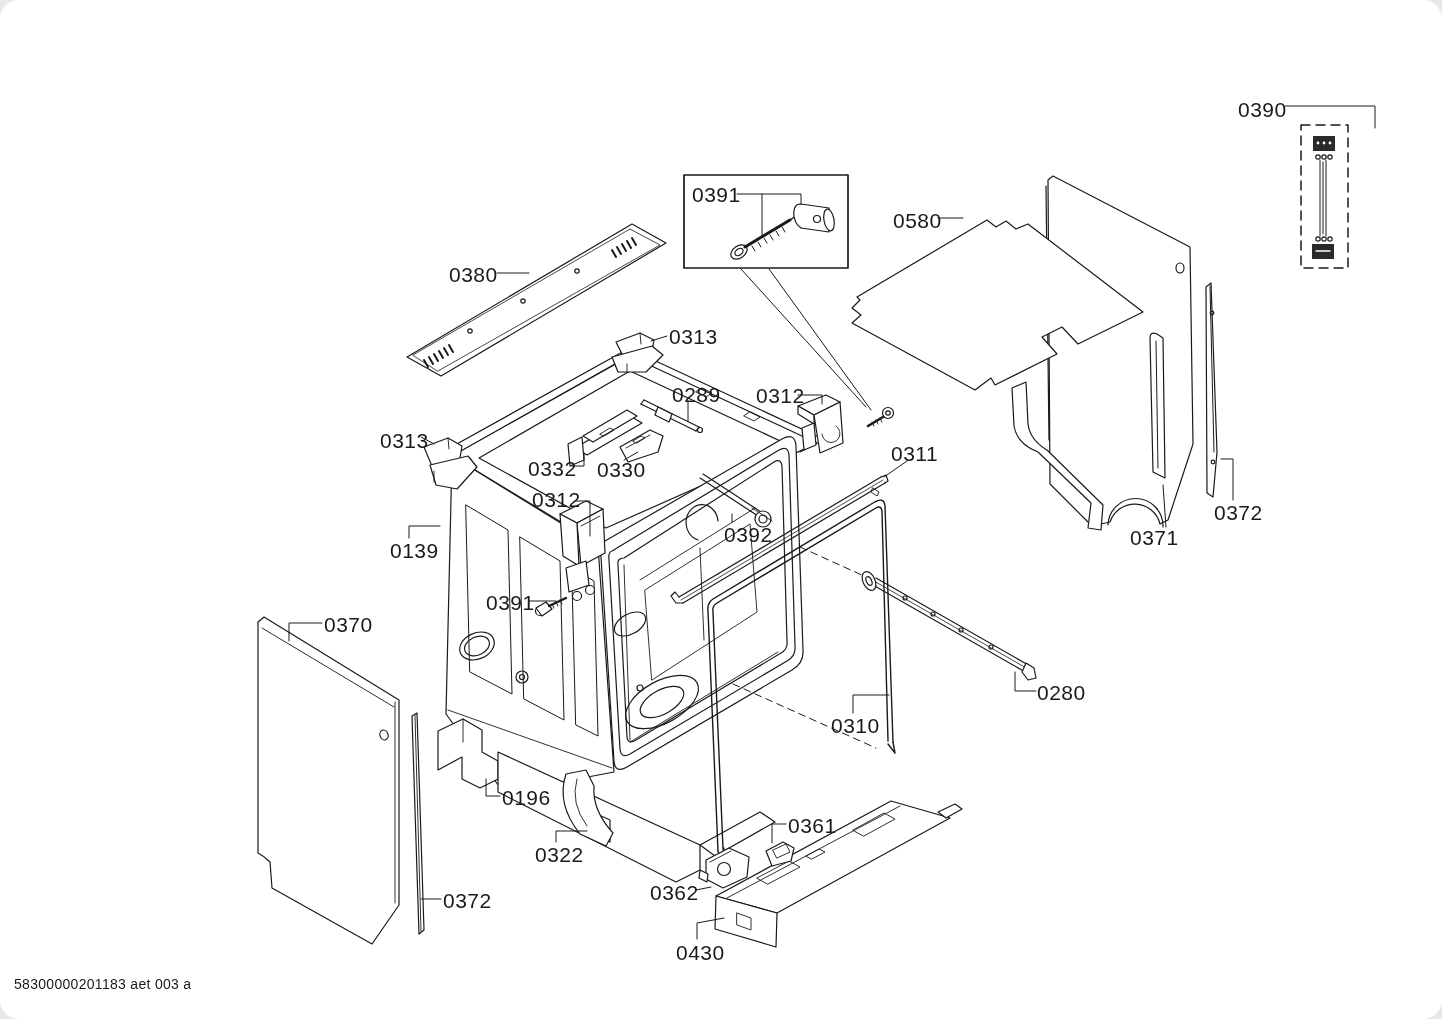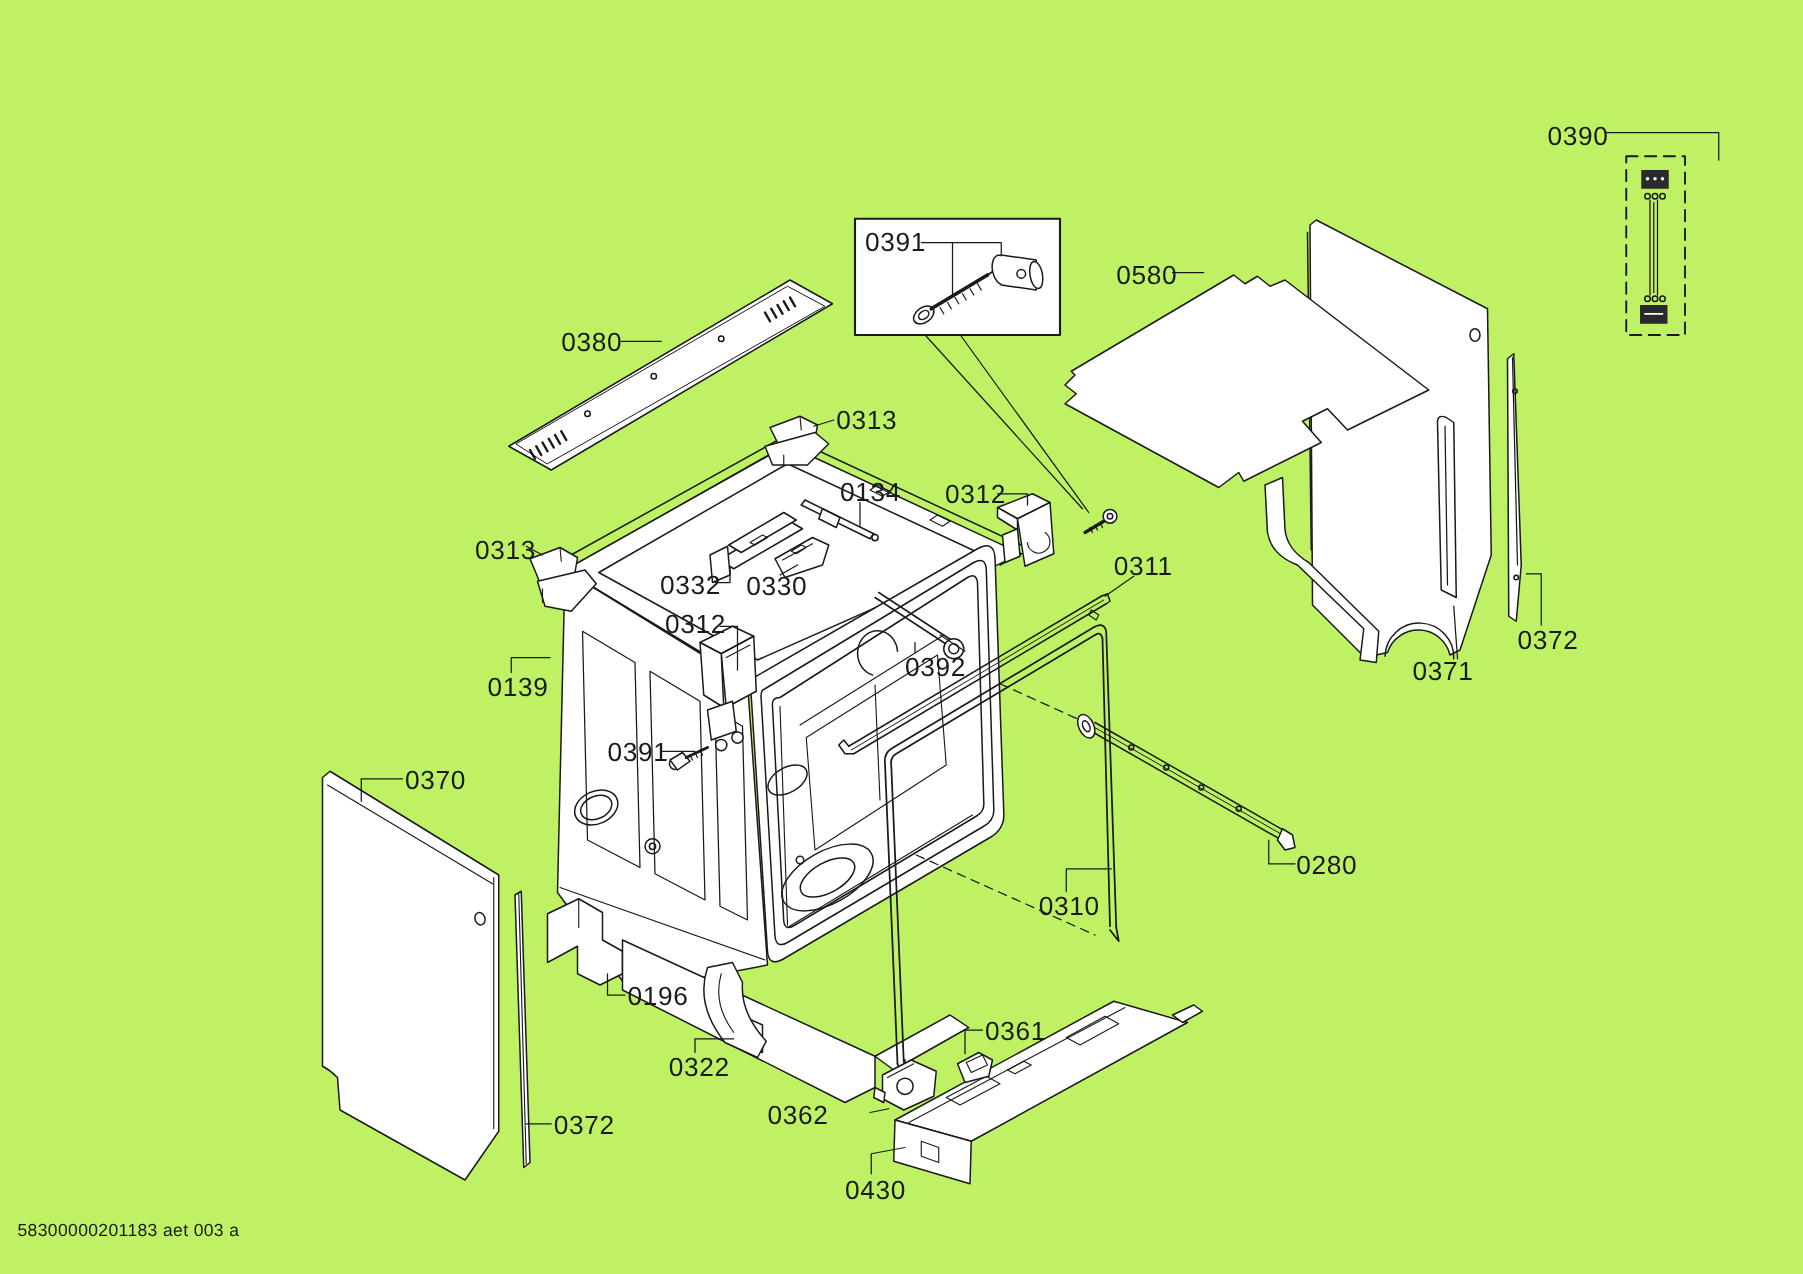--- a/index.html
+++ b/index.html
@@ -1,18 +1,18 @@
 <!DOCTYPE html>
 <html><head>
 <meta charset="utf-8">
 <style>
   html,body{margin:0;padding:0;background:#e8e8e8;}
   .stage{
-    position:relative;width:1442px;height:1019px;background:#bef264;
-    font-family:"Liberation Sans",sans-serif;overflow:hidden;
+    position:relative;width:1442px;height:1019px;background:#ffffff;
+    font-family:"Liberation Sans",sans-serif;overflow:hidden;border-radius:19px;
   }
   .stage svg{position:absolute;left:0;top:0;}
   .plabel{
     position:absolute;font-size:21px;color:#1a1a1a;letter-spacing:.5px;
     line-height:1;white-space:nowrap;
   }
   .footer{
     position:absolute;left:14px;top:976px;font-size:14px;color:#1a1a1a;
     letter-spacing:.3px;
   }
@@ -283,38 +283,38 @@
     <path d="M697,939 L697,923 L724,918"></path>
   </g>
 </svg>
 
 <div>
   <div class="plabel" style="left:1238px;top:99px">0390</div>
   <div class="plabel" style="left:692px;top:184px">0391</div>
   <div class="plabel" style="left:893px;top:210px">0580</div>
   <div class="plabel" style="left:449px;top:264px">0380</div>
   <div class="plabel" style="left:669px;top:326px">0313</div>
-  <div class="plabel" style="left:672px;top:384px">0134</div>
+  <div class="plabel" style="left:672px;top:384px">0289</div>
   <div class="plabel" style="left:756px;top:385px">0312</div>
   <div class="plabel" style="left:380px;top:430px">0313</div>
   <div class="plabel" style="left:528px;top:458px">0332</div>
   <div class="plabel" style="left:597px;top:459px">0330</div>
   <div class="plabel" style="left:891px;top:443px">0311</div>
   <div class="plabel" style="left:532px;top:489px">0312</div>
   <div class="plabel" style="left:390px;top:540px">0139</div>
   <div class="plabel" style="left:1214px;top:502px">0372</div>
   <div class="plabel" style="left:1130px;top:527px">0371</div>
   <div class="plabel" style="left:724px;top:524px">0392</div>
   <div class="plabel" style="left:486px;top:592px">0391</div>
   <div class="plabel" style="left:324px;top:614px">0370</div>
   <div class="plabel" style="left:1037px;top:682px">0280</div>
   <div class="plabel" style="left:831px;top:715px">0310</div>
   <div class="plabel" style="left:502px;top:787px">0196</div>
   <div class="plabel" style="left:535px;top:844px">0322</div>
   <div class="plabel" style="left:788px;top:815px">0361</div>
-  <div class="plabel" style="left:614px;top:882px">0362</div>
+  <div class="plabel" style="left:650px;top:882px">0362</div>
   <div class="plabel" style="left:443px;top:890px">0372</div>
   <div class="plabel" style="left:676px;top:942px">0430</div>
 </div>
 
 <div class="footer">58300000201183 aet 003 a</div>
 
 </div>
 
 </body></html>

